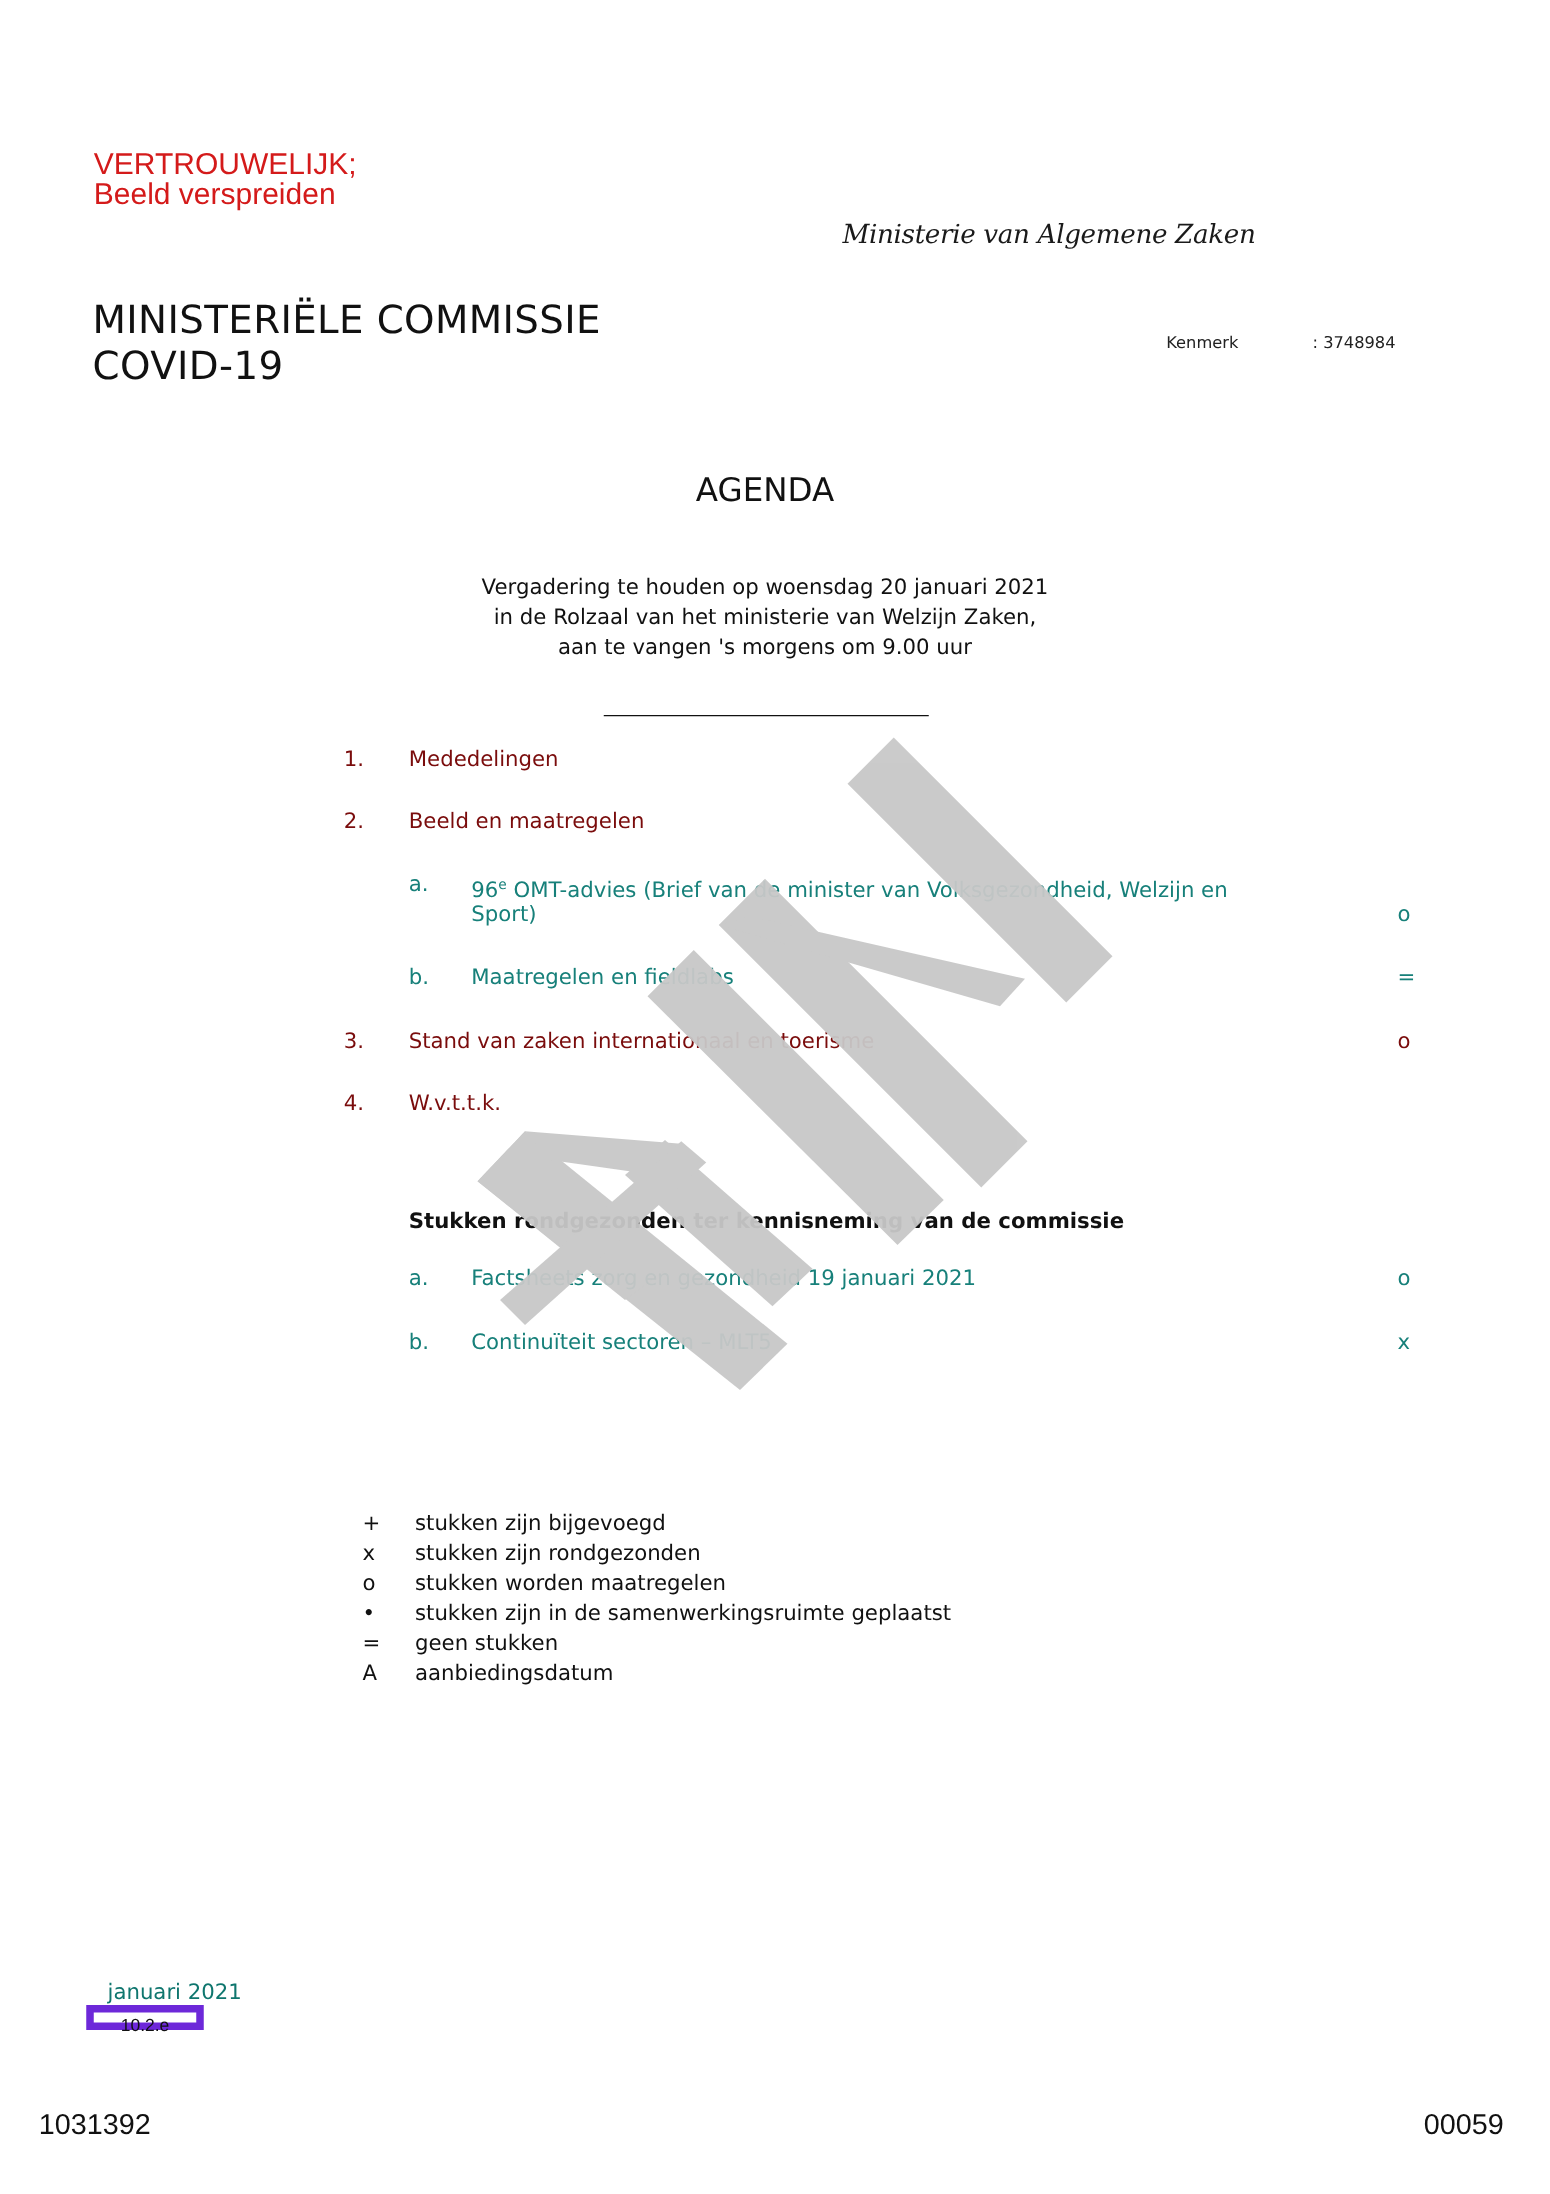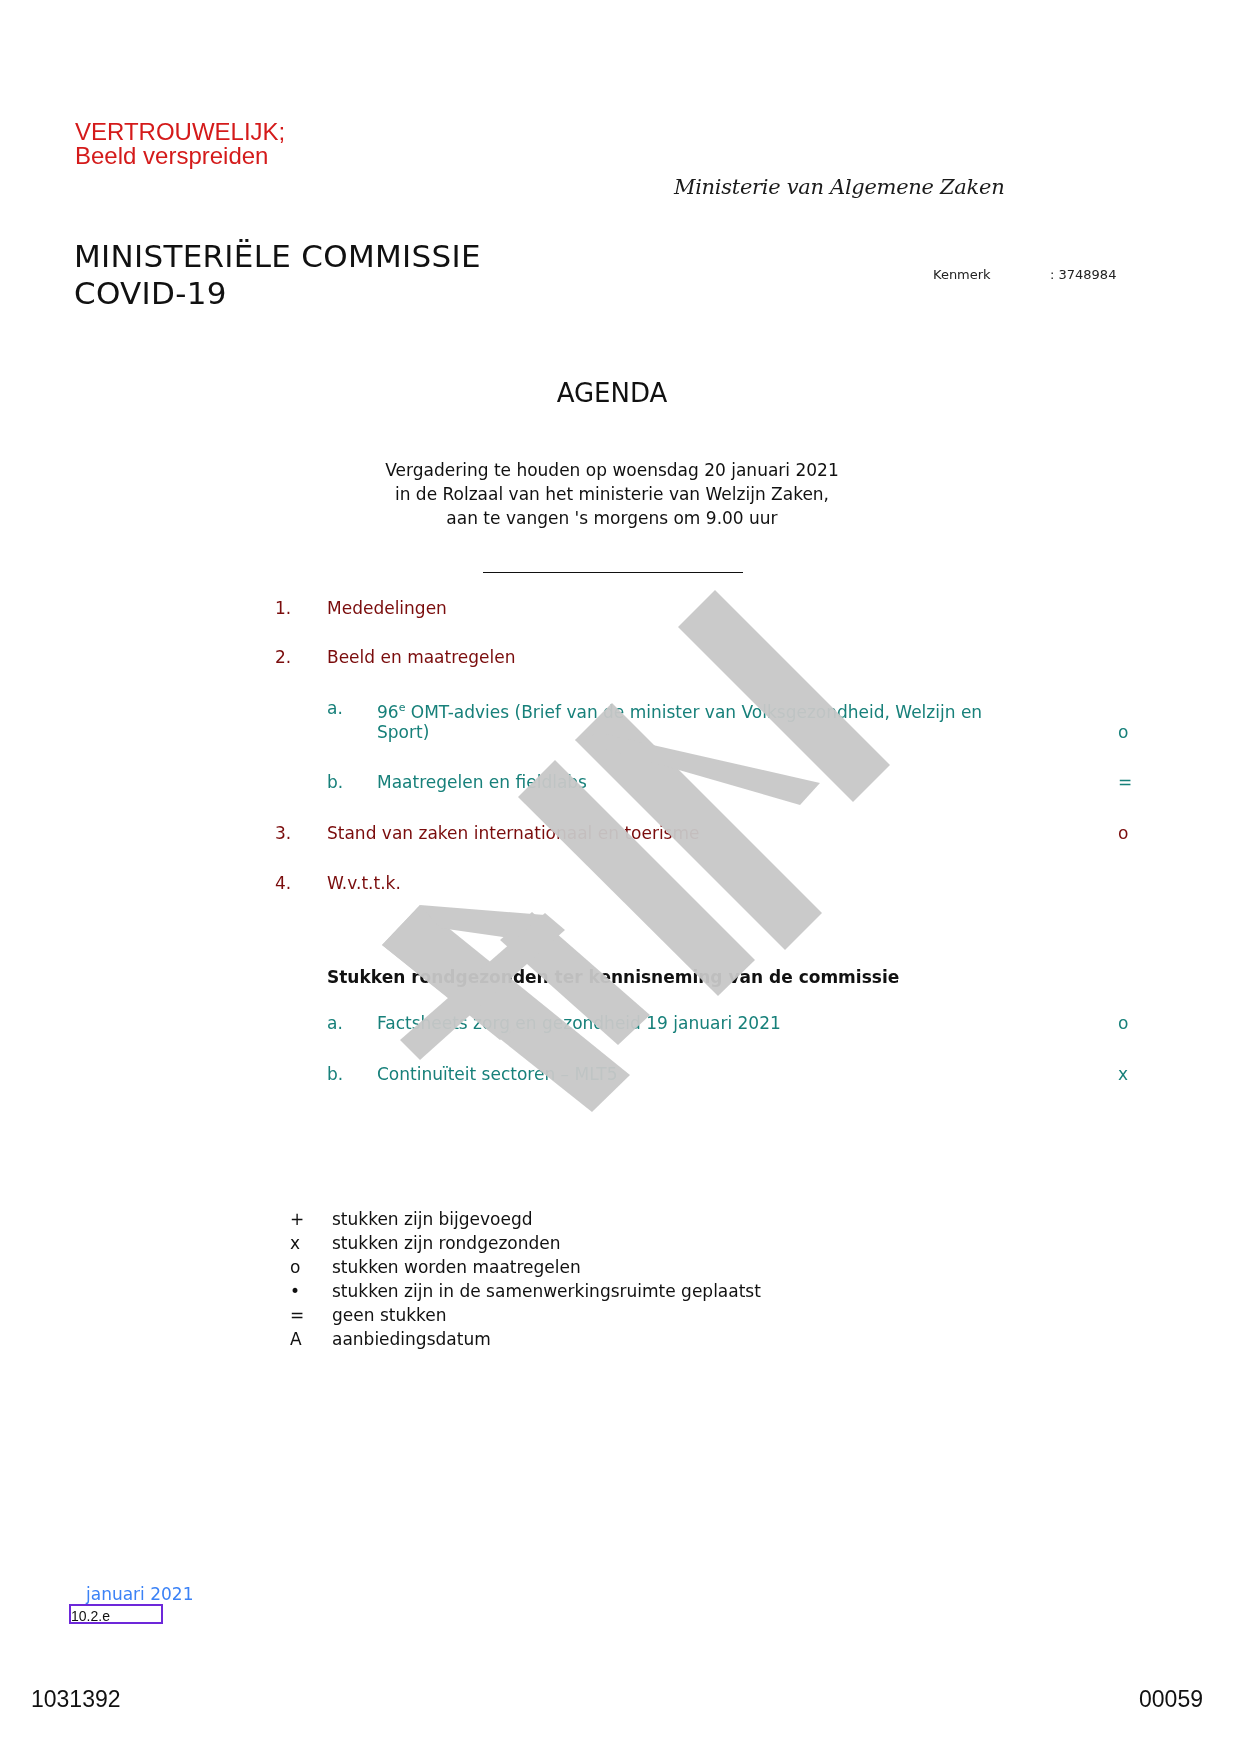--- a/index.html
+++ b/index.html
@@ -24,23 +24,23 @@
   .num { position: absolute; }
   .txt { position: absolute; }
   .mark { position: absolute; left: 1118px; font-size: 17px; }
 
   .section-title { left: 327px; top: 967px; font-size: 17px; font-weight: bold; color: #111; }
 
   .legend { left: 290px; top: 1207px; font-size: 17px; line-height: 24px; color: #111; }
   .legend-row { display: flex; }
   .legend-sym { width: 42px; text-align: left; }
 
-  .footer-date { left: 86px; top: 1584px; font-size: 17px; color: #3b82f6; }
-  .footer-box { left: 69px; top: 1604px; width: 94px; height: 20px; border: 2px solid #6d28d9;
-                font-family: "Liberation Sans", sans-serif; font-size: 14px; text-align: left; line-height: 20px; box-sizing: border-box; }
+  .footer-date { left: 86px; top: 1584px; font-size: 17px; color: #0f766e; }
+  .footer-box { left: 69px; top: 1604px; width: 94px; height: 20px; border: 6px solid #6d28d9;
+                font-family: "Liberation Sans", sans-serif; font-size: 14px; text-align: center; line-height: 20px; box-sizing: border-box; }
   .docnum { top: 1686px; font-family: "Liberation Sans", sans-serif; font-size: 23px; color: #111; }
   .docnum-left { left: 31px; }
   .docnum-right { right: 37px; }
 
   .watermark { left: 0; top: 0; width: 1240px; height: 1755px; pointer-events: none; z-index: 5; }
 </style>
 </head>
 <body>
 
 <div class="abs conf">

